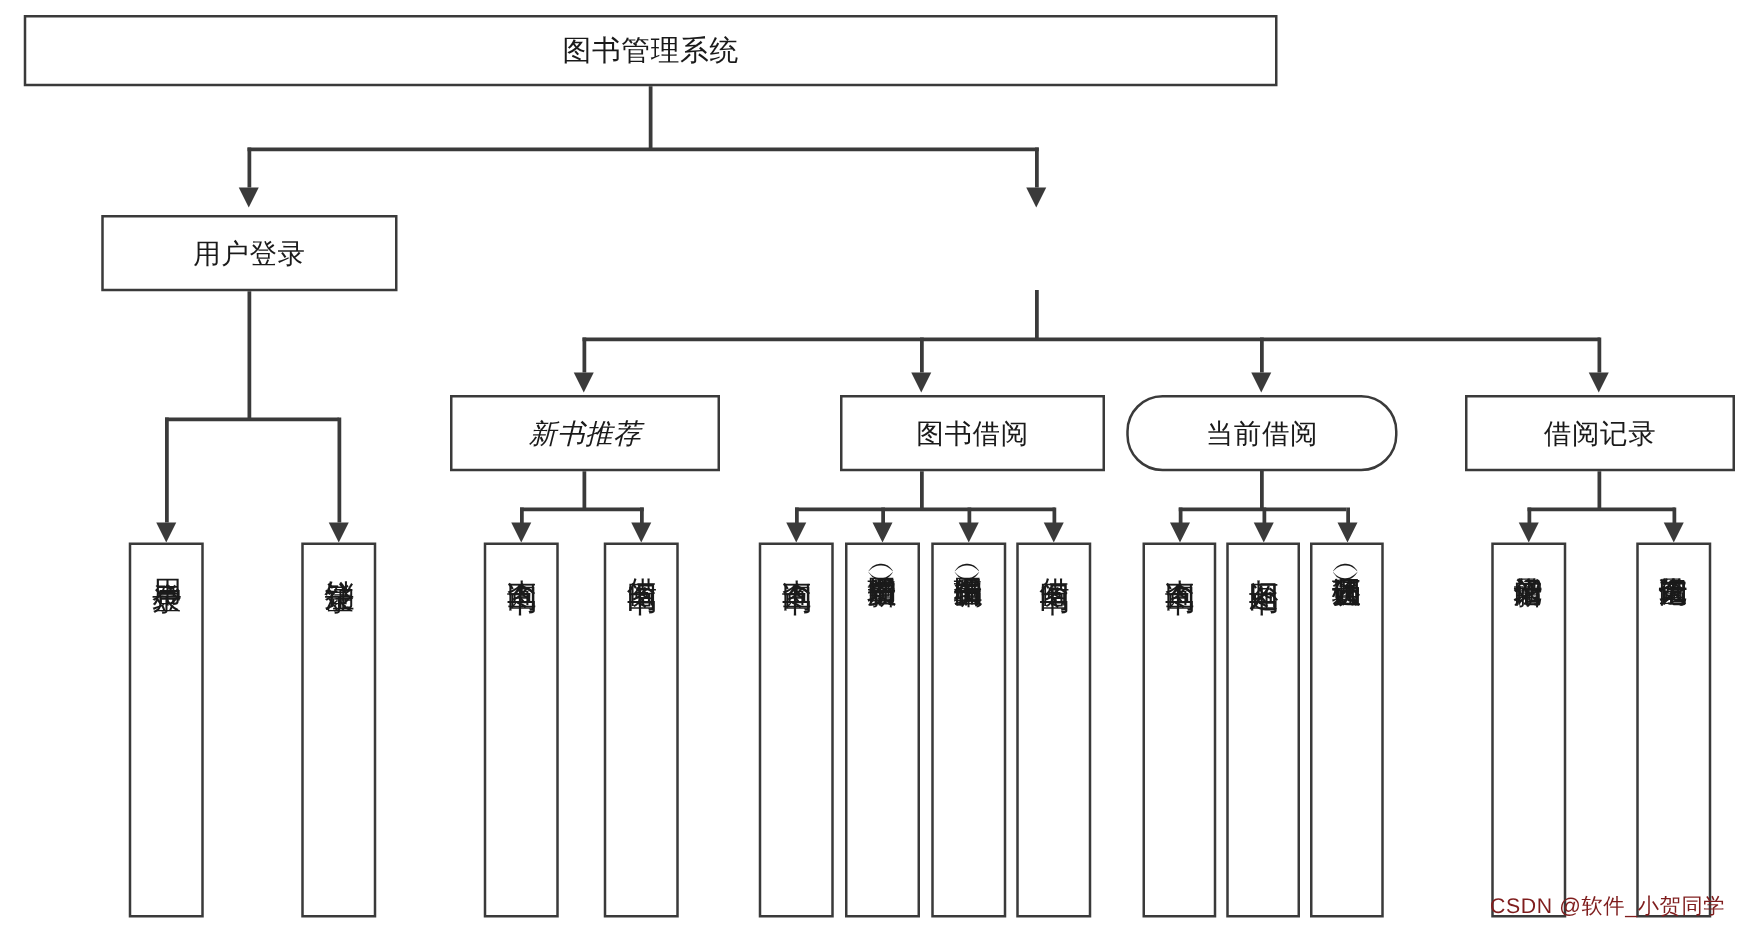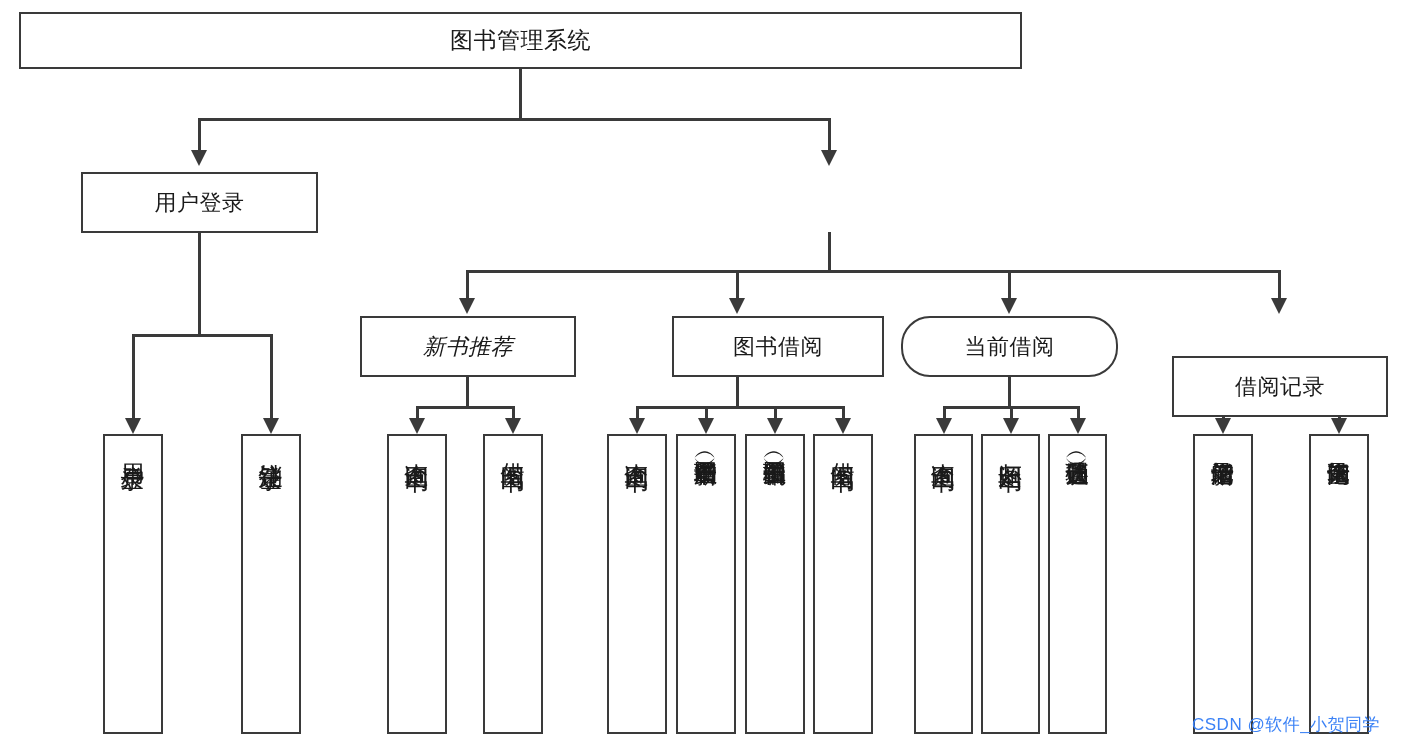--- a/index.html
+++ b/index.html
@@ -62,21 +62,21 @@
     position: absolute;
     width: 0;
     height: 0;
     border-left: 8px solid transparent;
     border-right: 8px solid transparent;
     border-top: 16px solid #3a3a3a;
   }
   .watermark {
     position: absolute;
     font-size: 17px;
-    color: #3b82f6;
+    color: #7f1d1d;
     white-space: nowrap;
     letter-spacing: 0.5px;
   }
 </style>
 </head>
 <body>
 
 <div id="canvas">
 
   <div class="edge v" style="left:519px; top:68px; height:52px;"></div>
@@ -152,21 +152,21 @@
   </div>
 
   <div class="node" style="left:632px; top:316px; width:212px; height:61px;margin-left:40px;">
     <span class="label">图书借阅</span>
   </div>
 
   <div class="node" style="left:901px; top:316px; width:217px; height:61px;border-radius:29px;">
     <span class="label">当前借阅</span>
   </div>
 
-  <div class="node" style="left:1172px; top:316px; width:216px; height:61px;margin-top:40px;">
+  <div class="node" style="left:1172px; top:316px; width:216px; height:61px;">
     <span class="label">借阅记录</span>
   </div>
 
   <div class="node leaf" style="left:103px; top:434px; width:60px; height:300px;">
     <span class="label">用户登录</span>
   </div>
 
   <div class="node leaf" style="left:241px; top:434px; width:60px; height:300px;">
     <span class="label">注销登录</span>
   </div>

